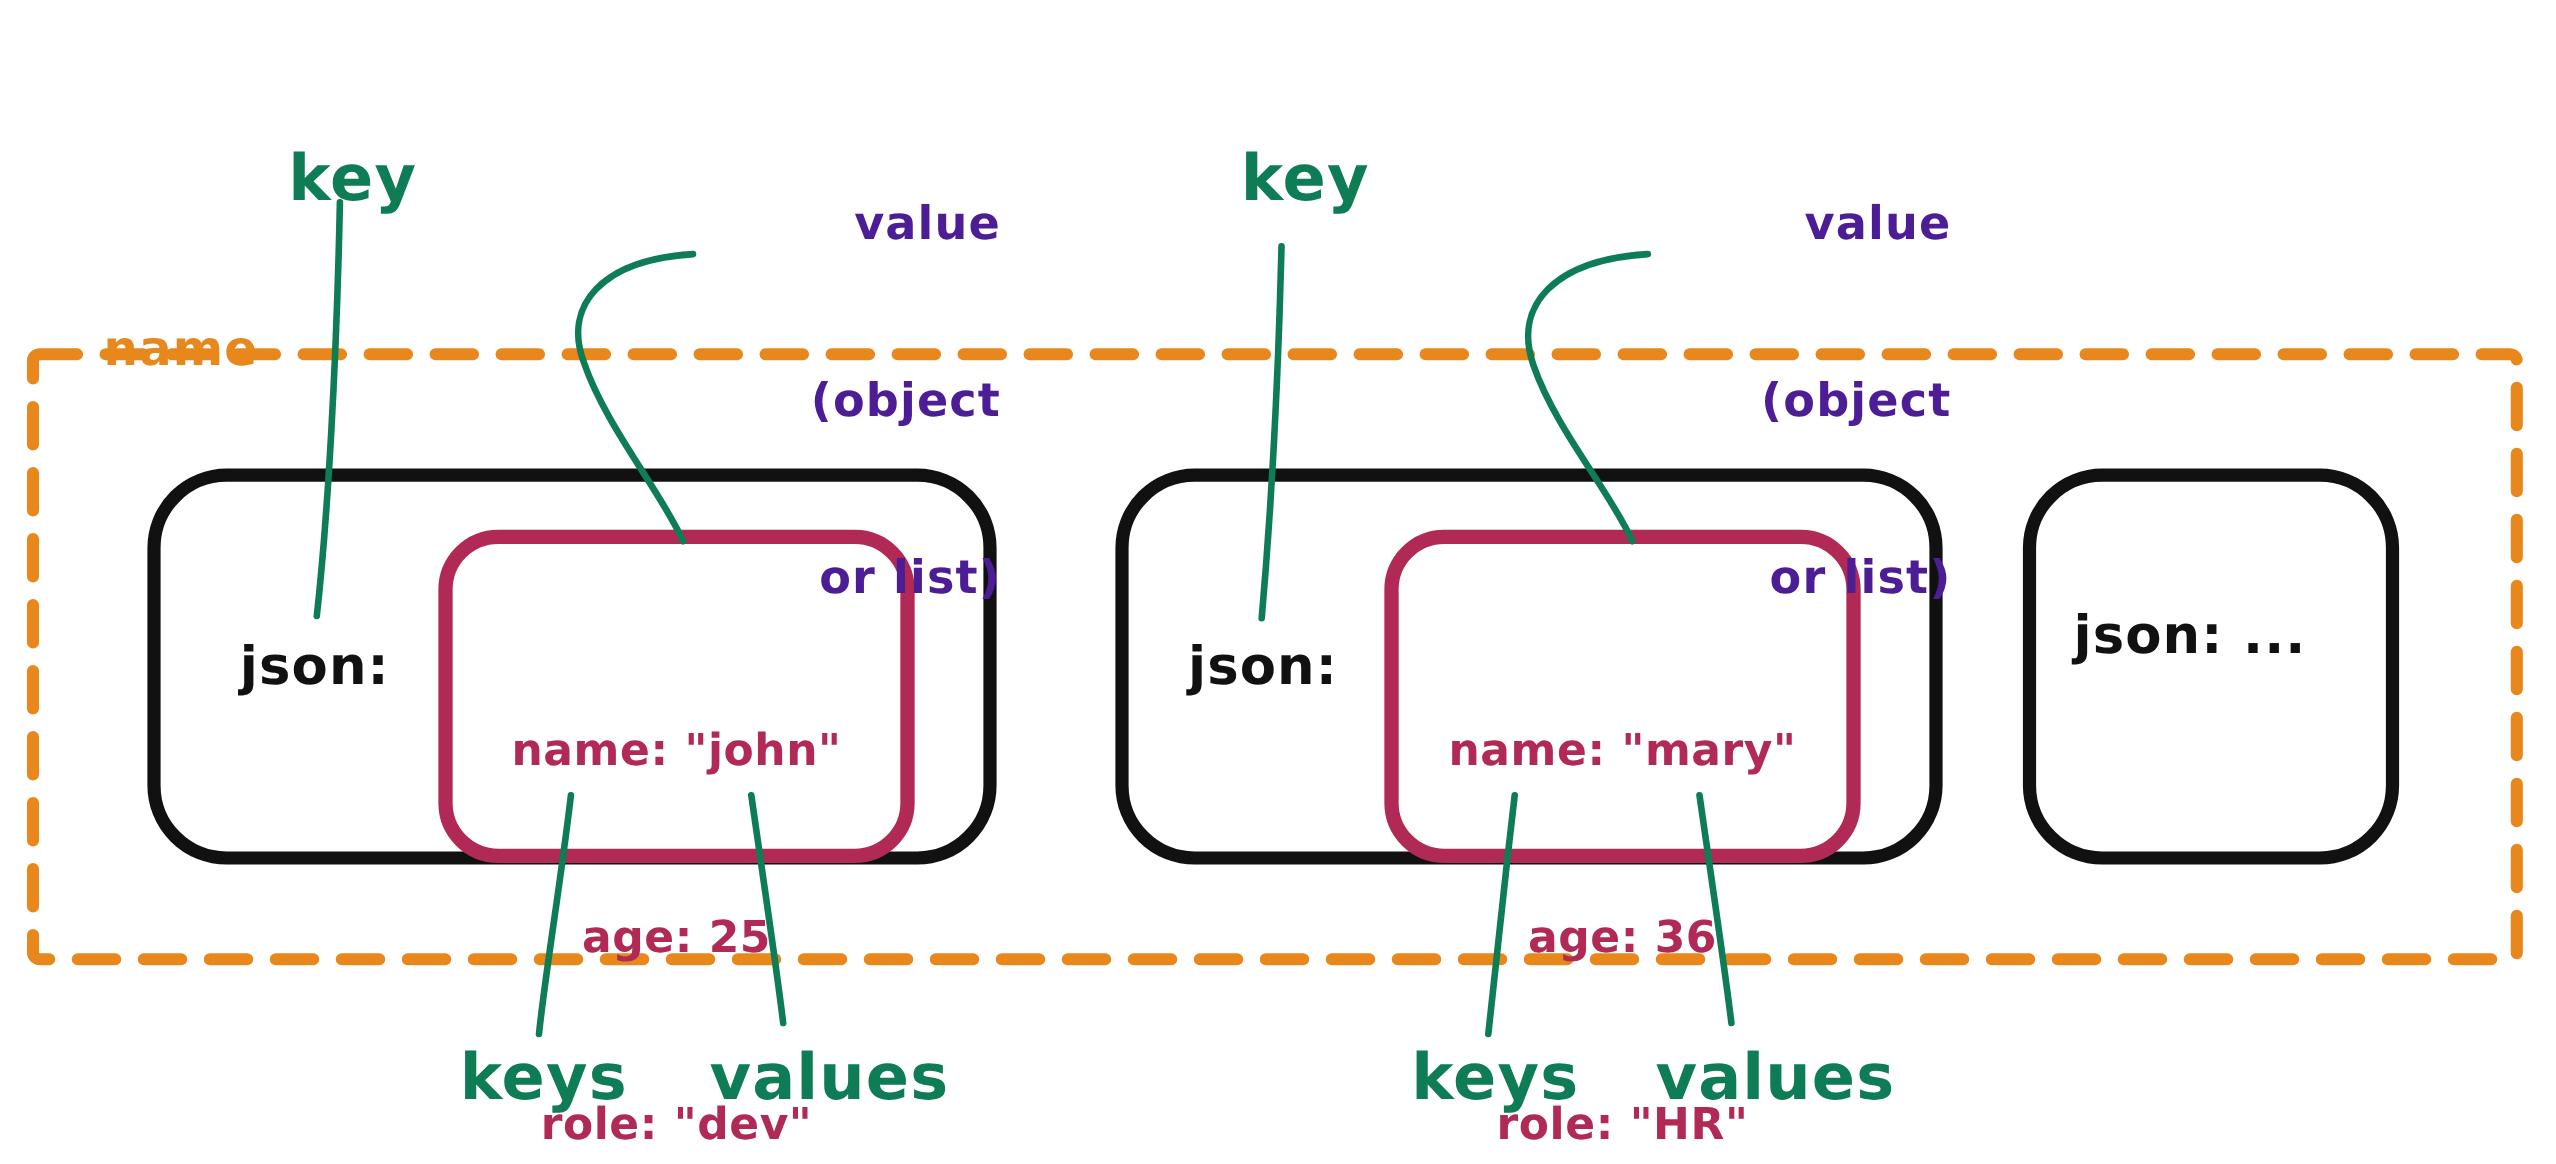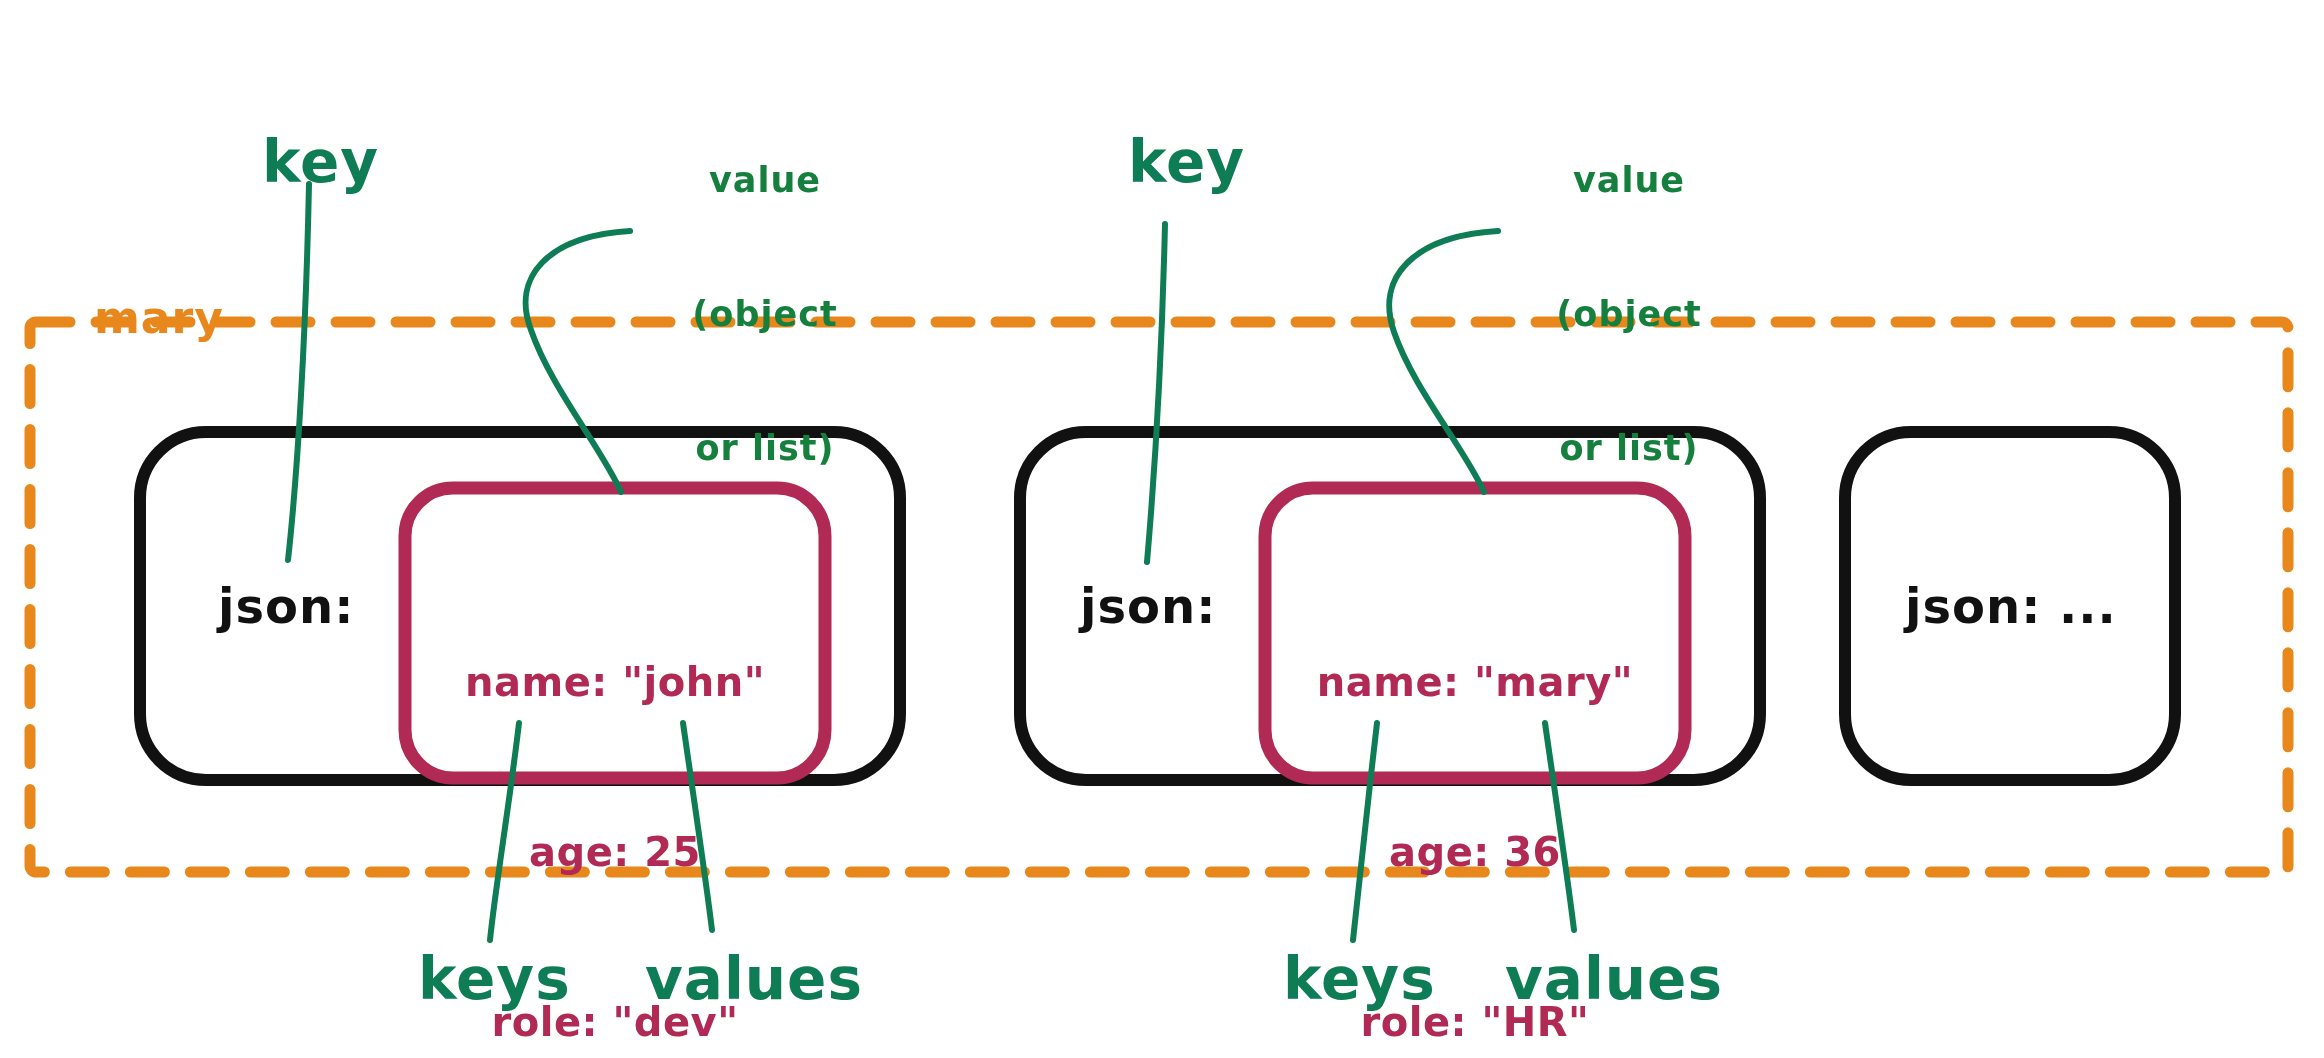--- a/index.html
+++ b/index.html
@@ -31,26 +31,26 @@
     font-family: "DejaVu Sans", sans-serif;
   }
   
   .anno {
     color: #0E7C55;
     font-size: 58px;
     font-weight: 600;
     letter-spacing: 1px;
   }
   .anno-multi {
-    color: #15803d;
-    font-size: 35px;
+    color: #4c1d95;
+    font-size: 42px;
     font-weight: 600;
     letter-spacing: 1px;
     line-height: 1.28;
-    text-align: center;
+    text-align: right;
   }
   
   .group-label {
     color: #E8881C;
     font-size: 44px;
     font-weight: 600;
     letter-spacing: 1px;
   }
   
   .json-label {
@@ -99,21 +99,21 @@
 
     <path d="M 1165 224 C 1162 350 1155 470 1147 562" fill="none" stroke="#0E7C55" stroke-width="6" stroke-linecap="round"></path>
 
     <path d="M 1498 231 C 1414 236 1375 277 1394 332 C 1414 390 1464 447 1484 492" fill="none" stroke="#0E7C55" stroke-width="6" stroke-linecap="round"></path>
 
     <path d="M 1377 723 C 1368 800 1358 890 1353 940" fill="none" stroke="#0E7C55" stroke-width="6" stroke-linecap="round"></path>
 
     <path d="M 1545 723 C 1556 800 1568 880 1574 930" fill="none" stroke="#0E7C55" stroke-width="6" stroke-linecap="round"></path>
   </svg>
 
-  <div class="txt group-label" style="left:94px; top:292px;">mary</div>
+  <div class="txt group-label" style="left:94px; top:292px;">name</div>
 
   <div class="txt anno" style="left:262px; top:128px;">key</div>
 
   <div class="txt anno-multi" style="left:620px; top:68px; width:290px;">
     <span class="json-body-line">value</span>
     <span class="json-body-line">(object</span>
     <span class="json-body-line">or list)</span>
   </div>
 
   <div class="txt anno" style="left:418px; top:945px;">keys</div>
@@ -141,15 +141,15 @@
   </div>
 
   <div class="txt json-label" style="left:1080px; top:578px;">json:</div>
 
   <div class="txt json-body" style="left:1265px; top:540px; width:420px;">
     <span class="json-body-line">name: "mary"</span>
     <span class="json-body-line">age: 36</span>
     <span class="json-body-line">role: "HR"</span>
   </div>
 
-  <div class="txt json-label" style="left:1885px; top:578px;margin-left:20px;">json: ...</div>
+  <div class="txt json-label" style="left:1885px; top:550px;">json: ...</div>
 
 </div>
 
 </body></html>

